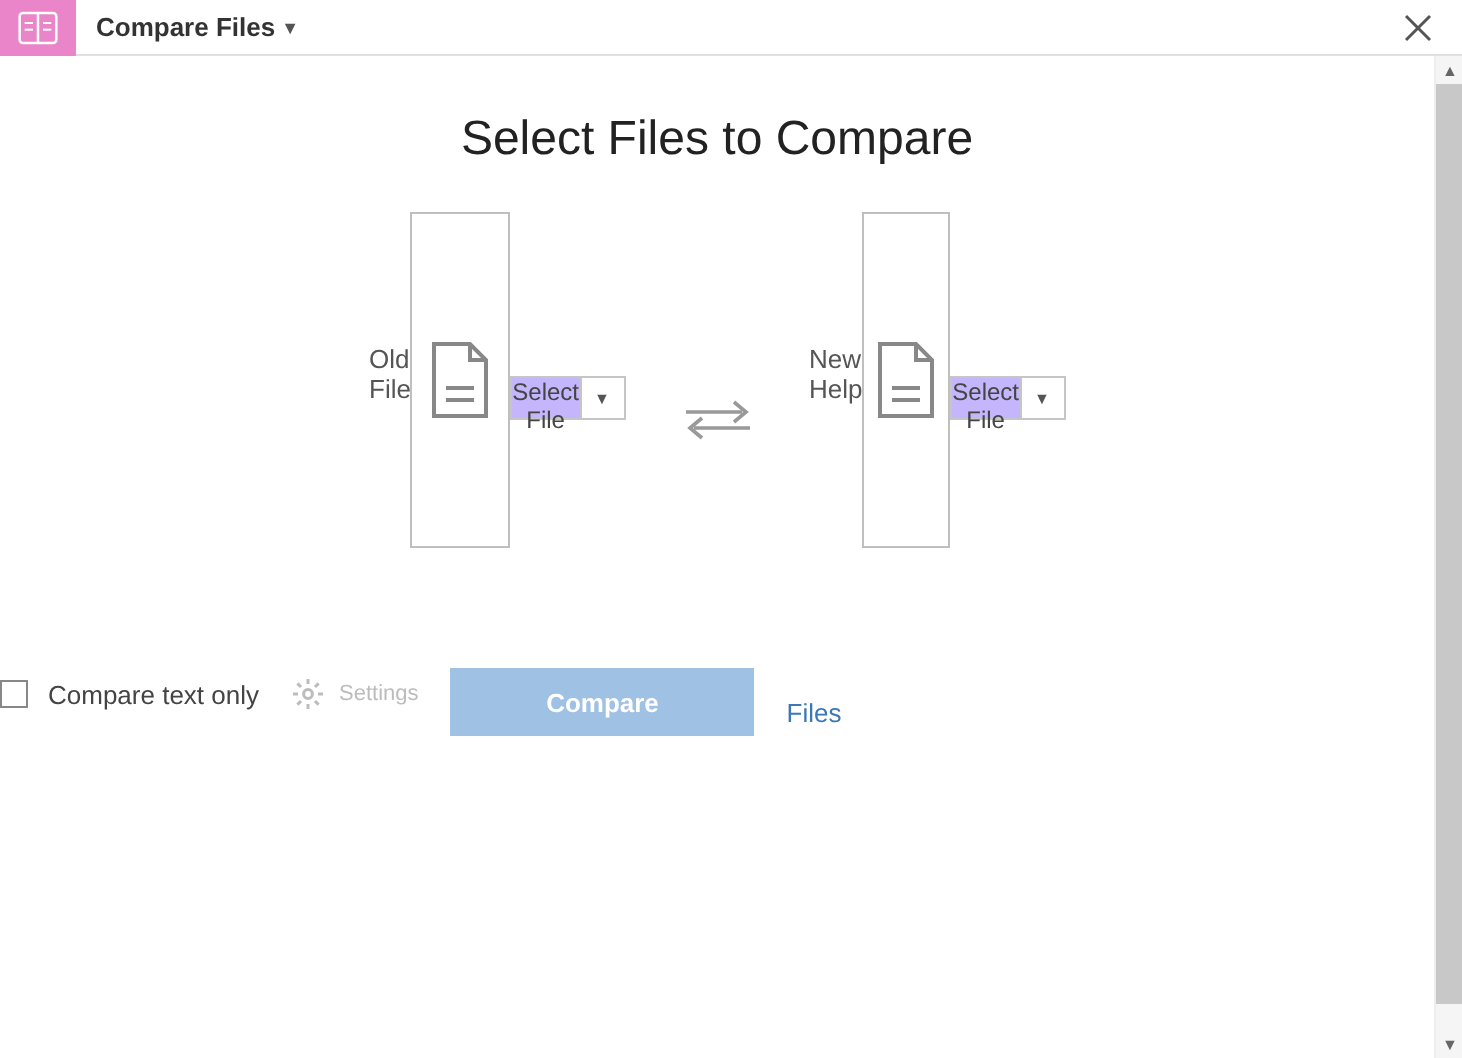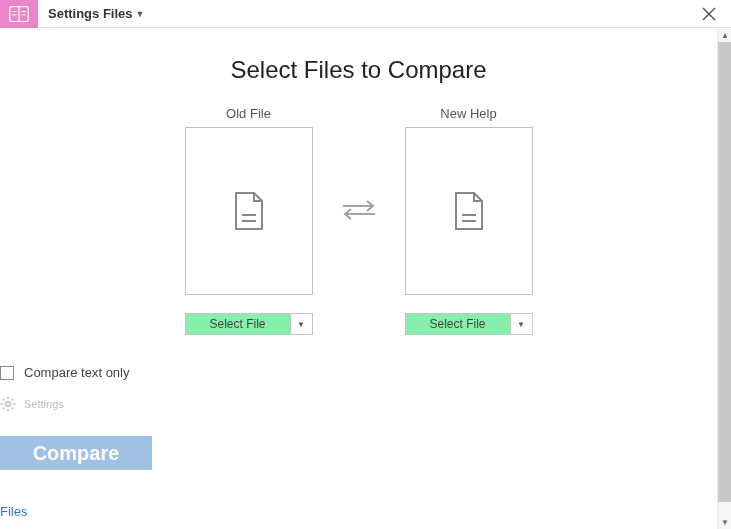--- a/index.html
+++ b/index.html
@@ -97,21 +97,21 @@
     }
     .file-row {
       display: flex;
       justify-content: center;
       align-items: flex-start;
       margin-top: 22px;
       gap: 28px;
     }
     .file-col {
       display: flex;
-      flex-direction: column;
+      flex-direction: row;
       align-items: center;
       width: 128px;
     }
     .file-label {
       font-size: 13px;
       color: #555;
       margin-bottom: 6px;
     }
     .dropzone {
       width: 128px;
@@ -126,21 +126,21 @@
     .dropzone svg { width: 34px; height: 40px; }
     .select-row {
       display: flex;
       margin-top: 18px;
       width: 128px;
     }
     .select-btn {
       flex: 1;
       height: 22px;
       border: 1px solid #c6c6c6;
-      background: #86efac;
+      background: #c4b5fd;
       font-size: 12px;
       color: #444;
       cursor: pointer;
     }
     .select-caret {
       width: 22px;
       height: 22px;
       border: 1px solid #c6c6c6;
       border-left: none;
       background: #fff;
@@ -154,21 +154,22 @@
     .arrow-col {
       display: flex;
       align-items: center;
       justify-content: center;
       height: 190px;
       padding-top: 18px;
     }
     .arrow-col svg { width: 36px; height: 24px; }
     .options {
       display: flex;
-      flex-direction: column;
+      flex-direction: row;
+      align-items: center;
       margin-top: 30px;
       gap: 16px;
     }
     .checkbox-row {
       display: flex;
       align-items: center;
       gap: 10px;
       cursor: pointer;
     }
     .checkbox {
@@ -187,21 +188,21 @@
     }
     .settings-row svg { width: 16px; height: 16px; }
     .settings-label { font-size: 11px; color: #bcbcbc; }
     .compare-btn {
       margin-top: 8px;
       width: 152px;
       height: 34px;
       background: #9fc1e4;
       border: none;
       color: #fff;
-      font-size: 20px;
+      font-size: 13px;
       font-weight: 600;
       cursor: pointer;
     }
     .help-link {
       margin-top: 18px;
       font-size: 13px;
       color: #3b78b5;
       cursor: pointer;
     }
   </style>
@@ -213,21 +214,21 @@
     <svg viewBox="0 0 24 20">
       <rect x="1" y="1" width="22" height="18" rx="2" fill="none" stroke="#fff" stroke-width="1.5"></rect>
       <line x1="12" y1="1" x2="12" y2="19" stroke="#fff" stroke-width="1.5"></line>
       <line x1="4" y1="7" x2="9" y2="7" stroke="#fff" stroke-width="1.2"></line>
       <line x1="4" y1="11" x2="9" y2="11" stroke="#fff" stroke-width="1.2"></line>
       <line x1="15" y1="7" x2="20" y2="7" stroke="#fff" stroke-width="1.2"></line>
       <line x1="15" y1="11" x2="20" y2="11" stroke="#fff" stroke-width="1.2"></line>
     </svg>
   </div>
   <div class="header-title">
-    <span>Settings Files</span>
+    <span>Compare Files</span>
     <span class="caret">▼</span>
   </div>
   <div class="close-btn">
     <svg viewBox="0 0 14 14">
       <line x1="1" y1="1" x2="13" y2="13" stroke="#555" stroke-width="1.5"></line>
       <line x1="13" y1="1" x2="1" y2="13" stroke="#555" stroke-width="1.5"></line>
     </svg>
   </div>
 </div>
 

